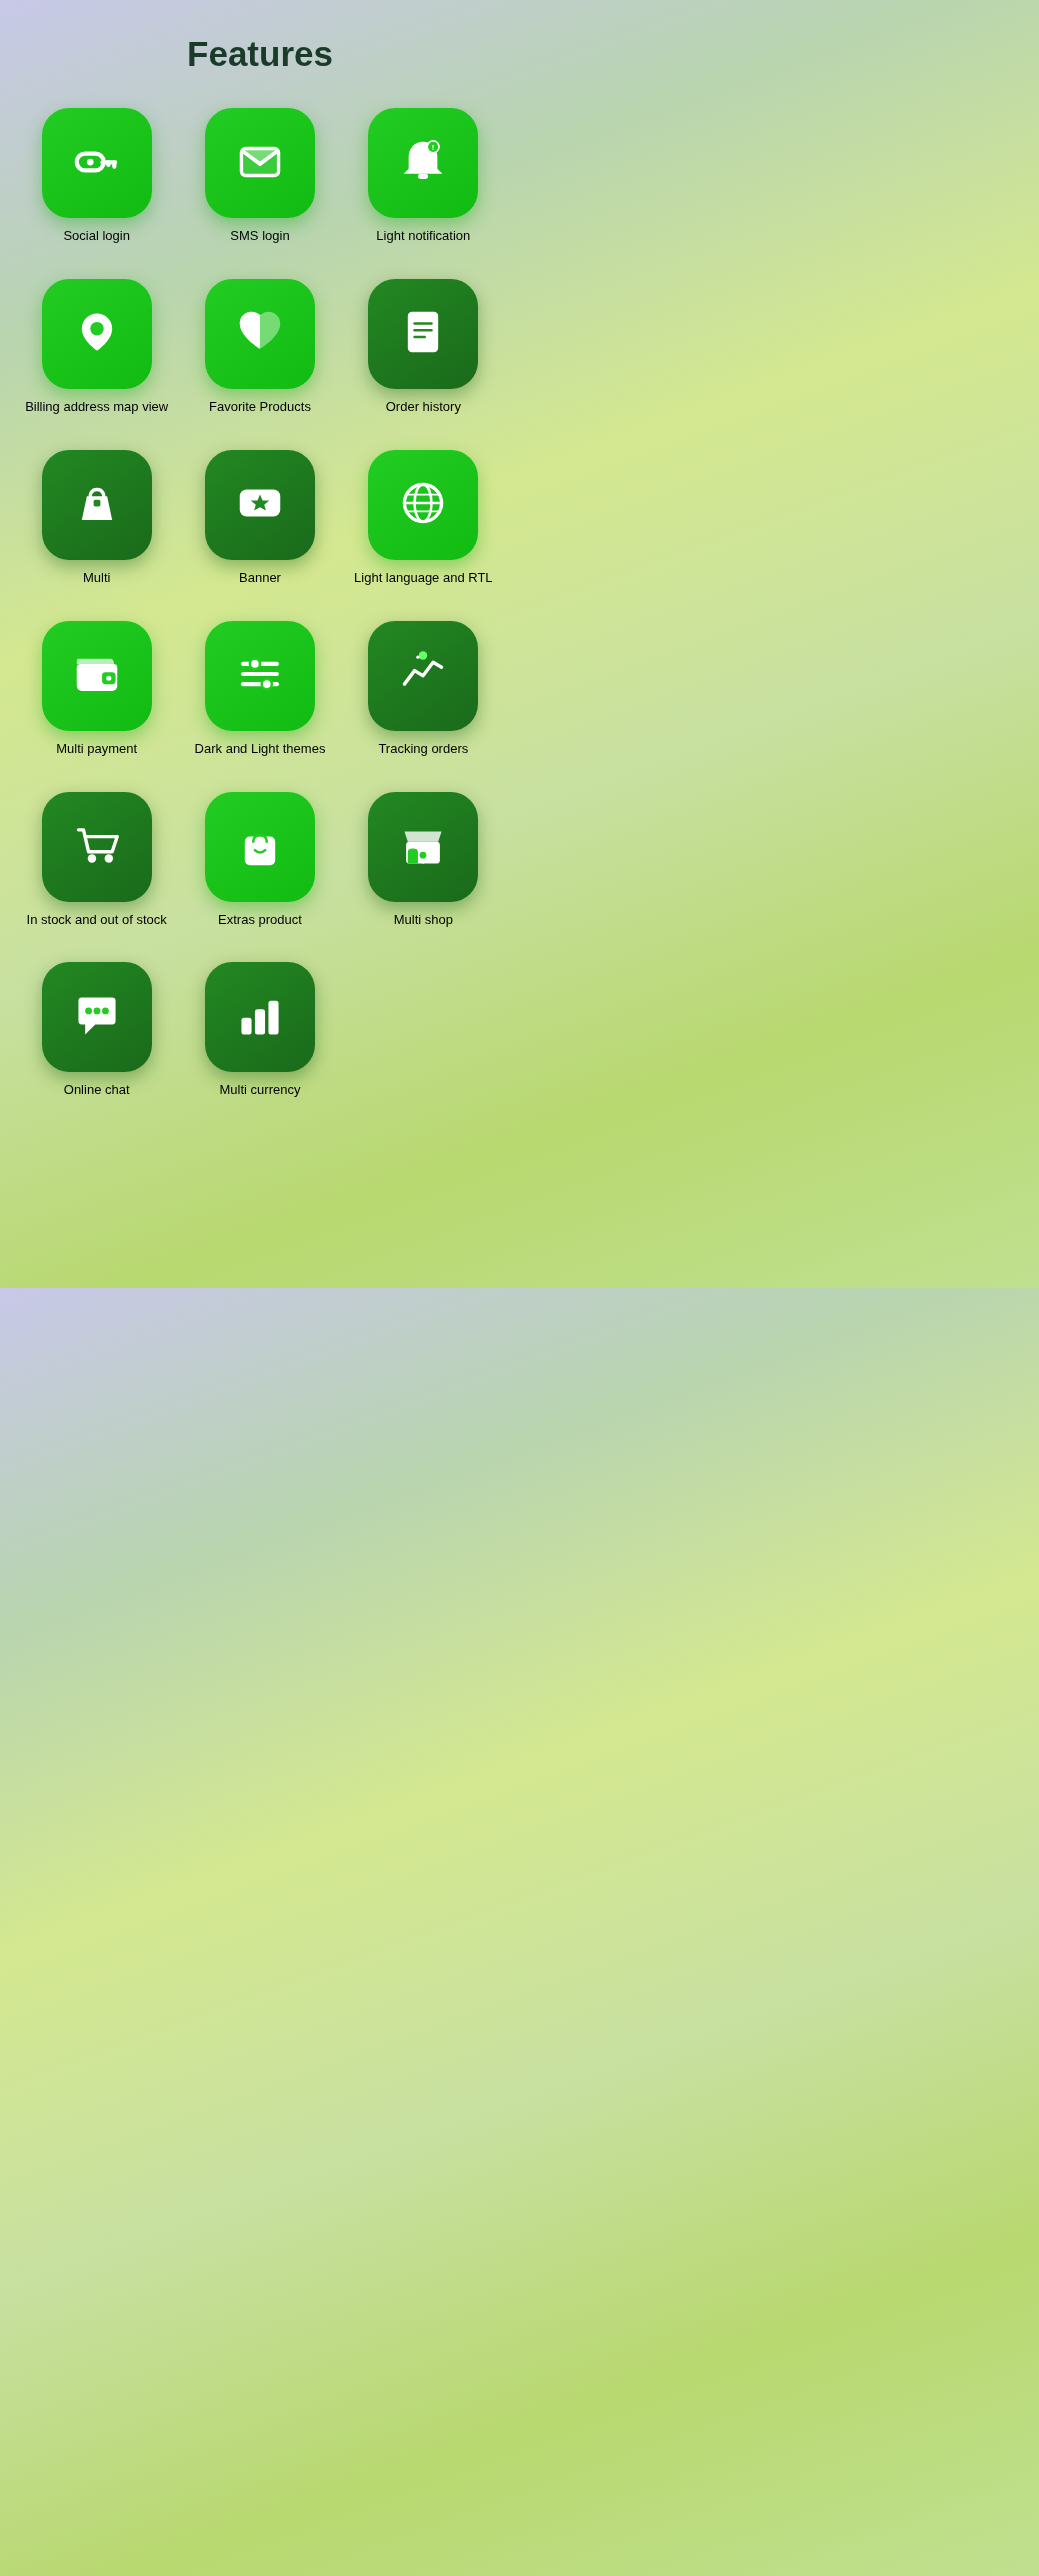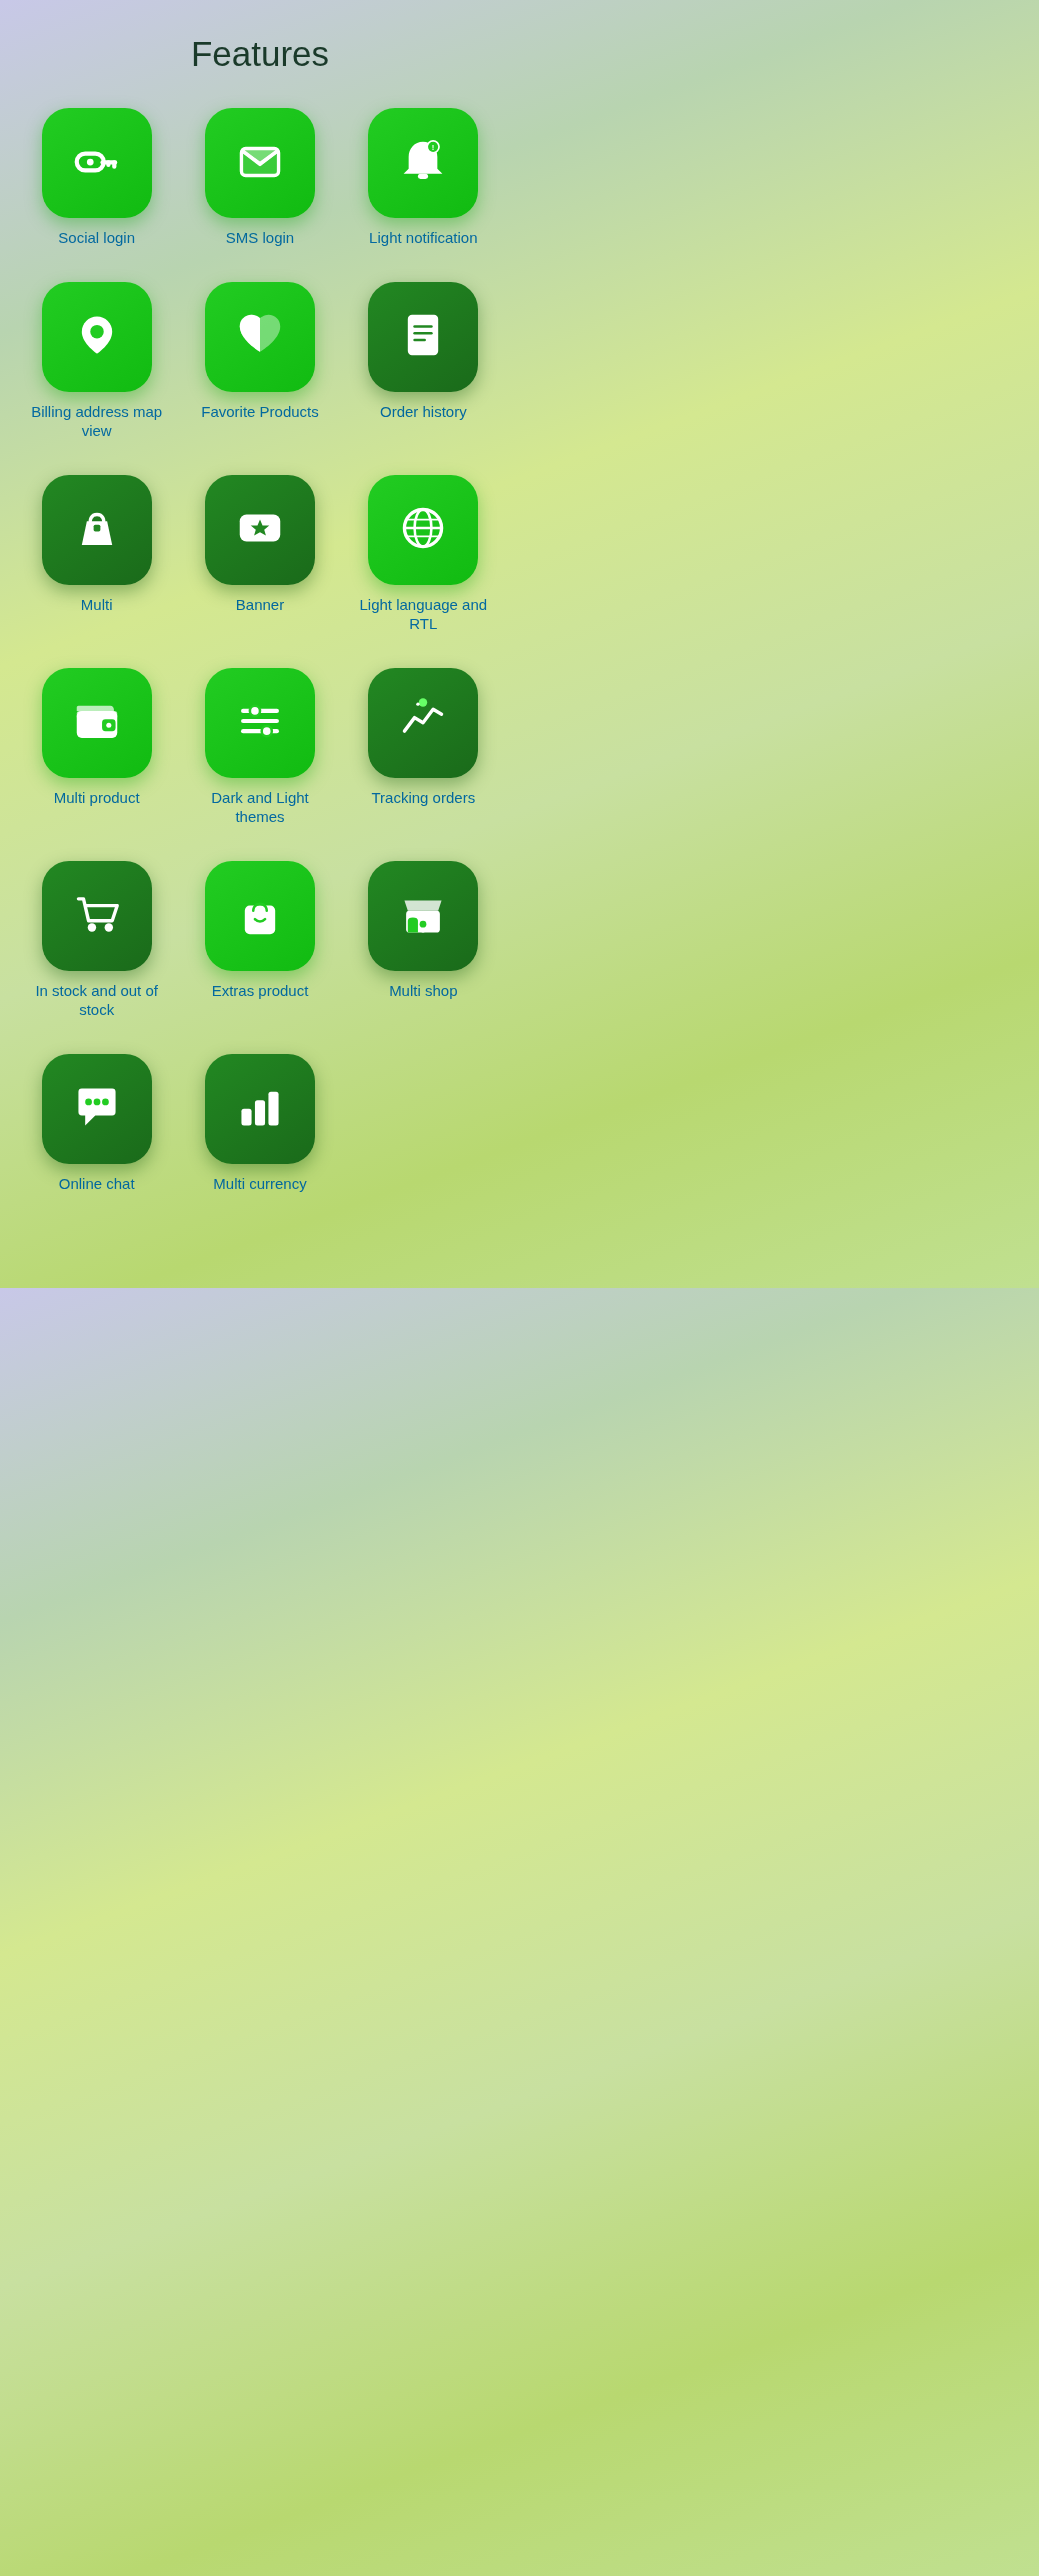--- a/index.html
+++ b/index.html
@@ -14,21 +14,21 @@
       background: linear-gradient(160deg, #c8c8e8 0%, #b8d4b0 20%, #d4e890 40%, #c8e0a0 60%, #b8d870 80%, #c0e090 100%);
       font-family: -apple-system, BlinkMacSystemFont, 'Segoe UI', sans-serif;
       display: flex;
       flex-direction: column;
       align-items: center;
       padding: 34px 17px 51px;
     }
 
     .page-title {
       font-size: 35px;
-      font-weight: 400;
+      font-weight: 700;
       color: #1a3a2a;
       margin-bottom: 34px;
       text-align: center;
     }
 
     .features-grid {
       display: grid;
       grid-template-columns: repeat(3, 1fr);
       gap: 34px 17px;
       width: 100%;
@@ -62,23 +62,23 @@
       box-shadow: 0 6.8px 17px rgba(0,80,0,0.35);
     }
 
     .icon-wrapper svg {
       width: 54px;
       height: 54px;
       fill: white;
     }
 
     .feature-label {
-      font-size: 15px;
+      font-size: 13px;
       font-weight: 500;
-      color: #0369a1;
+      color: #000000;
       text-align: center;
       line-height: 1.3;
     }
   </style>
 </head>
 <body>
 
 <h1 class="page-title">Features</h1>
 
 <div class="features-grid">
@@ -180,21 +180,21 @@
     <div class="feature-item">
       <div class="icon-wrapper bright-green">
         <span><svg viewBox="0 0 64 64" fill="none" xmlns="http://www.w3.org/2000/svg">
       <rect x="8" y="20" width="48" height="32" rx="6" fill="white"></rect>
       <rect x="8" y="20" width="48" height="10" rx="3" fill="rgba(255,255,255,0.6)"></rect>
       <rect x="38" y="30" width="16" height="14" rx="4" fill="#22cc22"></rect>
       <circle cx="46" cy="37" r="3" fill="white"></circle>
       <path d="M8 14 L48 14 C50 14 52 16 52 18 L52 20 L8 20 L8 16 C8 14.9 8.9 14 10 14Z" fill="rgba(255,255,255,0.7)"></path>
     </svg></span>
       </div>
-      <div class="feature-label">Multi product</div>
+      <div class="feature-label">Multi payment</div>
     </div>
     <div class="feature-item">
       <div class="icon-wrapper bright-green">
         <span><svg viewBox="0 0 64 64" fill="none" xmlns="http://www.w3.org/2000/svg">
       <line x1="12" y1="20" x2="52" y2="20" stroke="white" stroke-width="5" stroke-linecap="round"></line>
       <line x1="12" y1="32" x2="52" y2="32" stroke="white" stroke-width="5" stroke-linecap="round"></line>
       <line x1="12" y1="44" x2="52" y2="44" stroke="white" stroke-width="5" stroke-linecap="round"></line>
       <circle cx="26" cy="20" r="6" fill="white" stroke="#22cc22" stroke-width="3"></circle>
       <circle cx="40" cy="44" r="6" fill="white" stroke="#22cc22" stroke-width="3"></circle>
     </svg></span>

